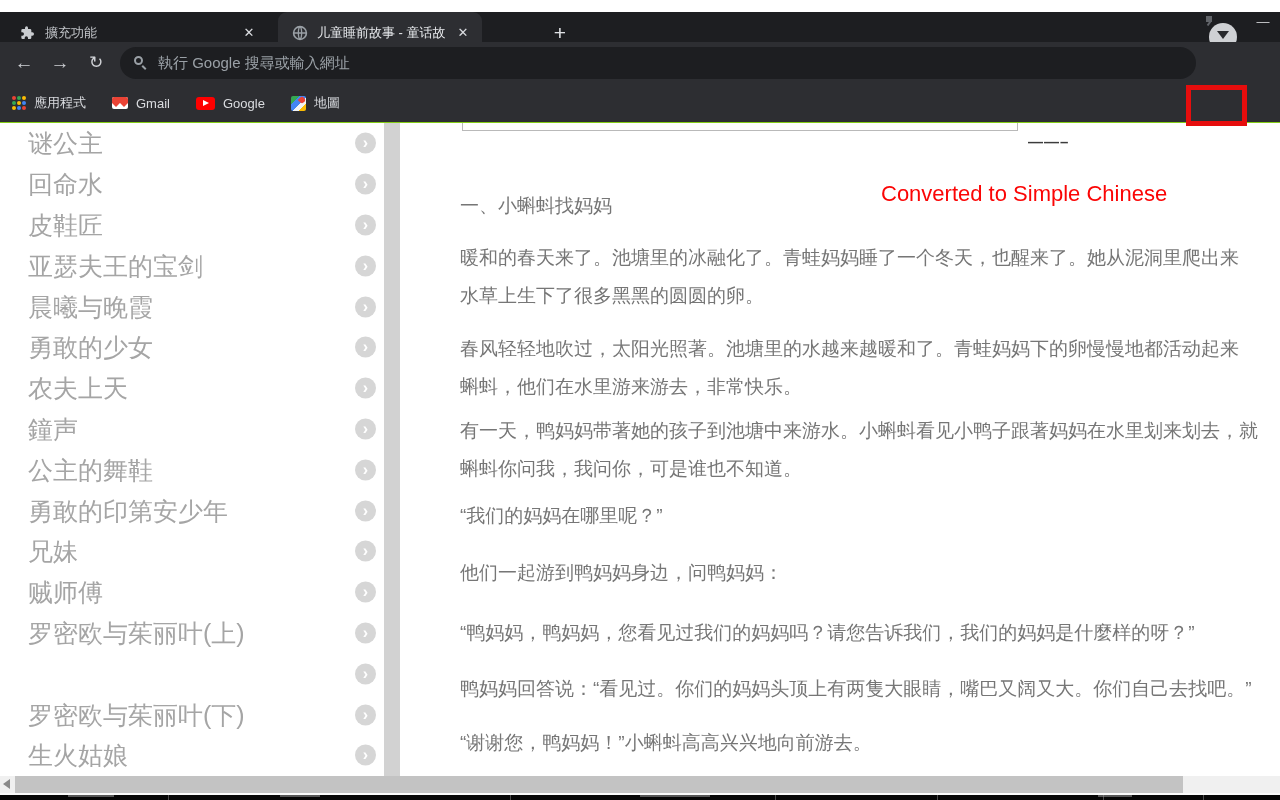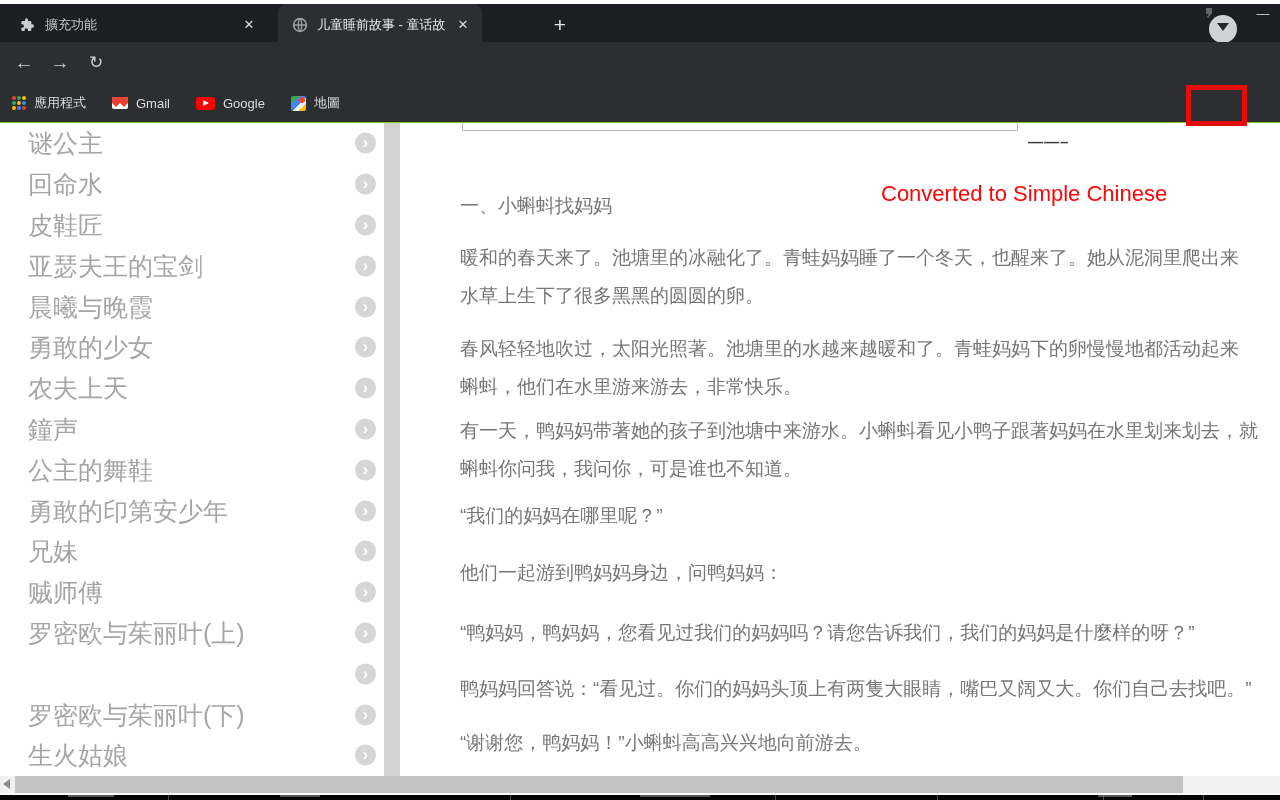--- a/index.html
+++ b/index.html
@@ -1,21 +1,21 @@
 <!DOCTYPE html>
 <html><head>
 <meta charset="utf-8">
 <style>
   * { margin:0; padding:0; box-sizing:border-box; }
   html,body { width:1280px; height:800px; overflow:hidden; background:#fff;
     font-family:"Liberation Sans", sans-serif; }
   .stage { position:relative; width:1280px; height:800px; overflow:hidden; }
 
   
-  .tabstrip { position:absolute; left:0; top:4px; width:1280px; height:42px; background:#1d1e21; }
+  .tabstrip { position:absolute; left:0; top:12px; width:1280px; height:42px; background:#1d1e21; }
   .tab { position:absolute; top:0; height:42px; display:flex; align-items:center; gap:9px;
          padding:0 10px 0 14px; color:#c2c5c9; font-size:13px; }
   .tab.inactive { left:6px; width:262px; }
   .tab.active { left:278px; width:204px; background:#2d2e32; border-radius:9px 9px 0 0; color:#e8eaed; }
   .tab-title { flex:1; overflow:hidden; white-space:nowrap; }
   .tab-close { color:#dadce0; font-size:13px; width:18px; height:18px; line-height:18px;
                text-align:center; border-radius:50%; }
   .newtab { position:absolute; left:546px; top:8px; width:28px; height:28px; color:#dfe1e5;
             font-size:21px; line-height:26px; text-align:center; border-radius:50%; }
   .pin-mark { position:absolute; left:1205px; top:4px; width:10px; height:10px; }
@@ -135,20 +135,27 @@
         <i class="tail"></i>
       </div>
     <div class="avatar-circle"><span class="tri"></span></div>
     <div class="win-min">—</div>
   </div>
 
   <div class="toolbar">
     <div class="navbtn nav-back">←</div>
     <div class="navbtn nav-fwd">→</div>
     <div class="navbtn nav-reload">↻</div>
+    <div class="omnibox">
+      <span class="omni-glass">
+          <i class="lens"></i>
+          <i class="stem"></i>
+        </span>
+      <span class="omni-text">執行 Google 搜尋或輸入網址</span>
+    </div>
     <div class="ext-colorful">
       <i class="b1"></i>
         <i class="b2"></i>
         <i class="b3"></i>
         <i class="b4"></i>
     </div>
     <div class="puzzle-btn">
       <svg width="24" height="24" viewBox="0 0 24 24">
           <path fill="#ffffff" d="M10 2a2.5 2.5 0 0 0-2.5 2.5V6H4a2 2 0 0 0-2 2v3h1.5a2.5 2.5 0 0 1 0 5H2v3a2 2 0 0 0 2 2h3v-1.5a2.5 2.5 0 0 1 5 0V21h3a2 2 0 0 0 2-2v-3h1.5a2.5 2.5 0 0 0 0-5H17V8a2 2 0 0 0-2-2h-3V4.5A2.5 2.5 0 0 0 10 2z"></path>
         </svg>

